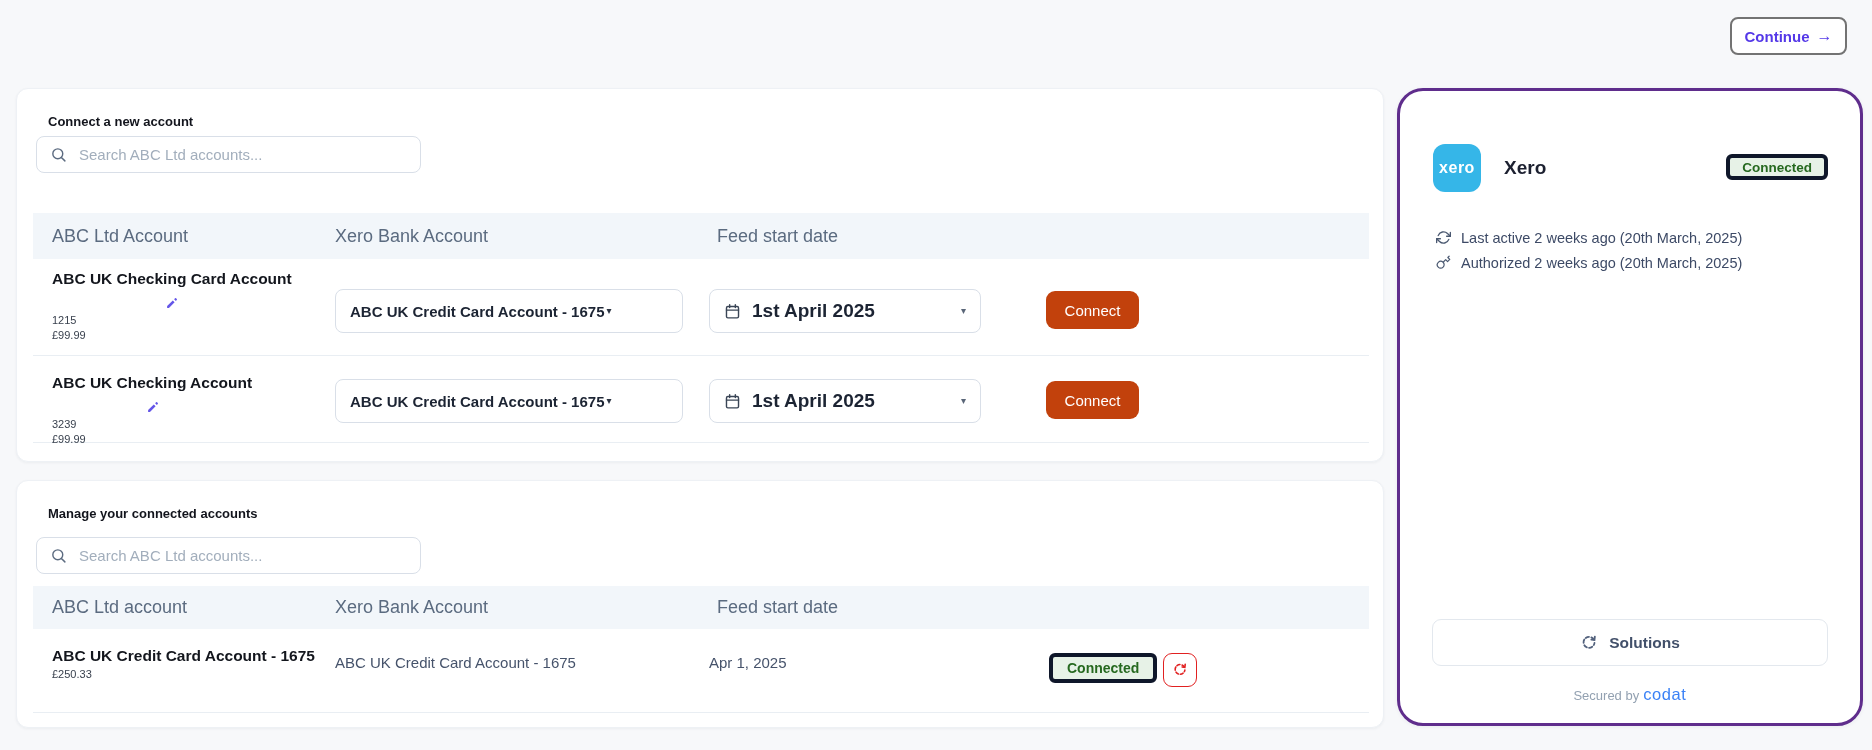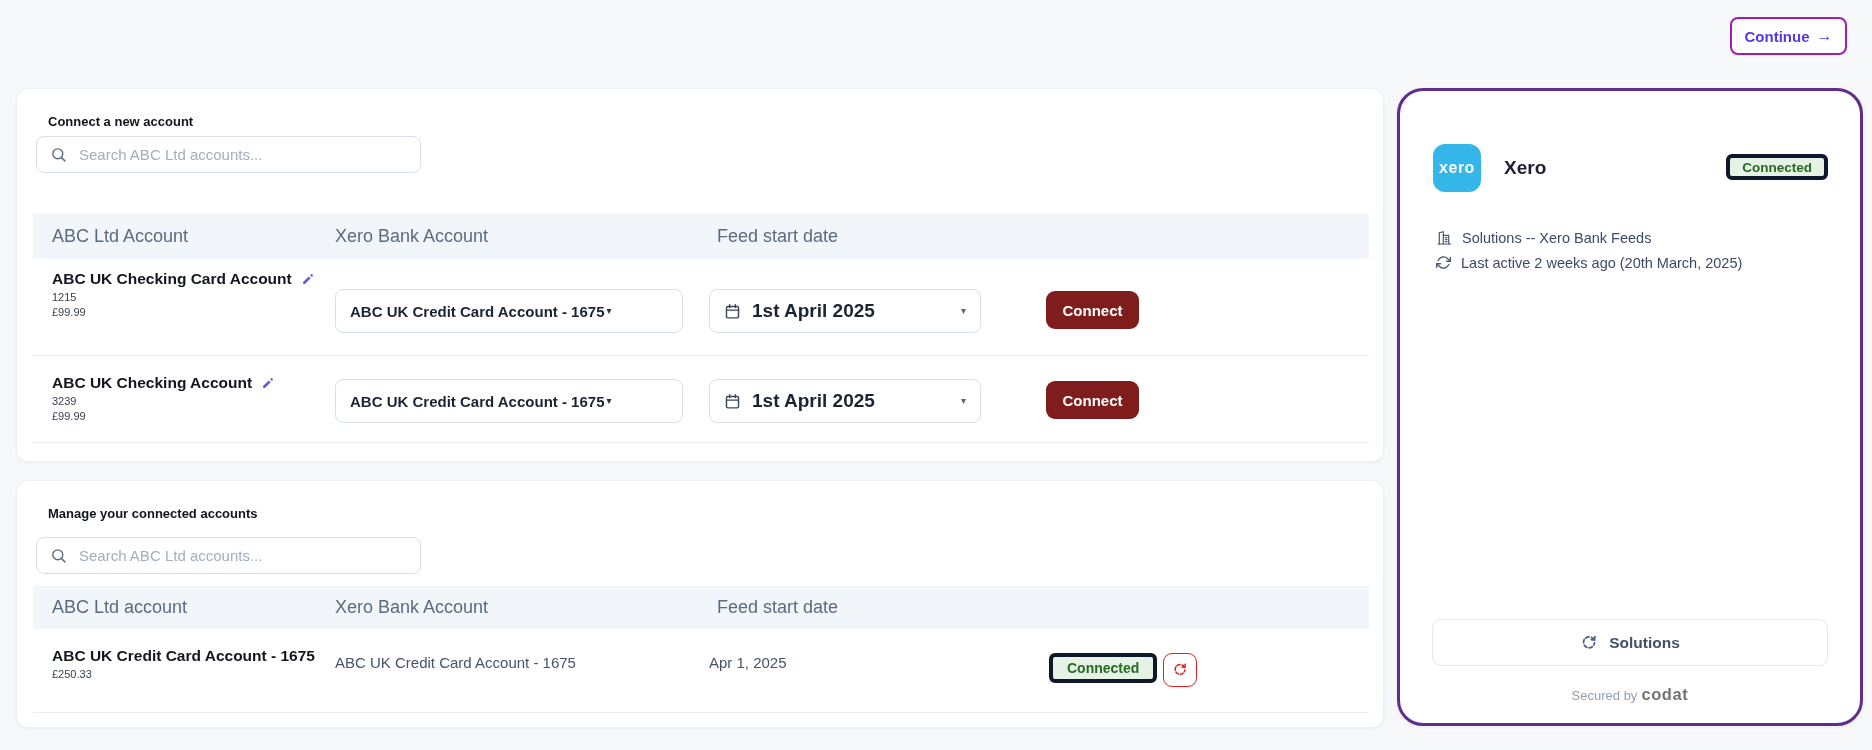--- a/index.html
+++ b/index.html
@@ -1,21 +1,21 @@
 <!DOCTYPE html>
 <html><head>
 <meta charset="utf-8">
 <style>
   html,body{margin:0;padding:0;}
   body{background:#f7f8fa;font-family:"Liberation Sans","DejaVu Sans",sans-serif;}
   .screen{position:relative;width:1872px;height:750px;background:#f7f8fa;overflow:hidden;}
 
   
   .page-title{position:absolute;left:19px;top:14px;margin:0;font-size:24px;font-weight:800;color:#101218;letter-spacing:.2px;}
-  .continue-btn{position:absolute;left:1730px;top:17px;width:117px;height:38px;background:#fff;border:2px solid #a21caf;border-radius:8px;color:#5438e8;font-weight:700;font-size:15px;display:flex;align-items:center;justify-content:center;gap:7px;cursor:pointer;font-family:inherit;box-sizing:border-box;}
+  .continue-btn{position:absolute;left:1730px;top:17px;width:117px;height:38px;background:#fff;border:2px solid #737373;border-radius:8px;color:#5438e8;font-weight:700;font-size:15px;display:flex;align-items:center;justify-content:center;gap:7px;cursor:pointer;font-family:inherit;box-sizing:border-box;}
   .continue-btn .arrow{font-size:16px;line-height:1;}
 
   
   .card{position:absolute;background:#fff;border:1px solid #eef1f5;border-radius:12px;box-shadow:0 1px 3px rgba(20,30,60,.05);box-sizing:border-box;}
   .connect-card{left:16px;top:88px;width:1368px;height:374px;}
   .connected-card{left:16px;top:480px;width:1368px;height:248px;}
   .card-title{position:absolute;left:19px;top:13px;margin:12px;font-size:13px;font-weight:800;color:#12141c;}
 
   .searchbox{position:absolute;left:19px;width:385px;height:37px;border:1px solid #d9dfe8;border-radius:8px;display:flex;align-items:center;background:#fff;box-sizing:border-box;}
   .connect-card .searchbox{top:47px;}
@@ -30,58 +30,58 @@
   .thead .col{position:absolute;top:0;bottom:0;display:flex;align-items:center;font-size:18px;color:#5b6b80;}
   .col.c1{left:19px;} .col.c2{left:302px;} .col.c3{left:676px;margin-left:8px;}
 
   .trow,.crow{position:absolute;left:16px;width:1336px;border-bottom:1px solid #e9eef3;box-sizing:border-box;}
   .row1{top:170px;height:97px;}
   .row2{top:267px;height:87px;}
   .crow{top:148px;height:84px;}
 
   .namecell{position:absolute;left:19px;}
   .row1 .namecell{top:11px;} .row2 .namecell{top:18px;} .crow .namecell{top:18px;}
-  .acct-name-line{display:flex;align-items:center;gap:8px;}
+  .acct-name-line{display:flex;align-items:center;gap:8px;flex-direction:column;}
   .acct-name{font-size:15.5px;font-weight:800;color:#13161d;}
   .edit-icon{color:#6456e8;cursor:pointer;}
   .acct-sub{font-size:11px;color:#39414e;margin-top:3px;}
 
   .select{position:absolute;left:302px;width:348px;height:44px;border:1px solid #d9dfe8;border-radius:8px;background:#fff;display:flex;align-items:center;padding:0 14px;box-sizing:border-box;cursor:pointer;}
   .row1 .select{top:30px;} .row2 .select{top:23px;}
   .select .val{font-size:15px;font-weight:600;color:#1c2433;}
   .caret{font-size:10px;color:#2a3342;margin-left:2px;line-height:1;}
 
   .datepicker{position:absolute;left:676px;width:272px;height:44px;border:1px solid #d9dfe8;border-radius:8px;background:#fff;display:flex;align-items:center;gap:11px;padding:0 14px;box-sizing:border-box;cursor:pointer;}
   .row1 .datepicker{top:30px;} .row2 .datepicker{top:23px;}
   .datepicker svg{color:#3a4556;flex:0 0 auto;}
   .datepicker .val{font-size:19px;font-weight:600;color:#1c2433;}
   .datepicker .caret{margin-left:auto;color:#5a6678;}
 
-  .connect-btn{position:absolute;left:1013px;width:93px;height:38px;border:none;border-radius:9px;background:#7f1d1d;color:#fff;font-family:inherit;font-size:15px;font-weight:700;cursor:pointer;}
+  .connect-btn{position:absolute;left:1013px;width:93px;height:38px;border:none;border-radius:9px;background:#c2410c;color:#fff;font-family:inherit;font-size:15px;font-weight:400;cursor:pointer;}
   .row1 .connect-btn{top:32px;} .row2 .connect-btn{top:25px;}
 
   .cell-text{position:absolute;top:25px;font-size:15px;color:#46536b;}
   .bank-text{left:302px;} .date-text{left:676px;}
 
   .badge{display:inline-flex;align-items:center;background:#e7f2e7;border:4px solid #0f172a;border-radius:6px;color:#26691f;font-weight:700;}
   .row-badge{position:absolute;left:1016px;top:24px;height:30px;padding:0 14px;font-size:14px;box-sizing:border-box;}
   .mini-disconnect{position:absolute;left:1130px;top:24px;width:34px;height:34px;background:#fff;border:1.5px solid #e12121;border-radius:9px;color:#e12121;display:flex;align-items:center;justify-content:center;cursor:pointer;box-sizing:border-box;}
 
   
   .panel{position:absolute;left:1397px;top:88px;width:466px;height:638px;background:#fff;border:3px solid #5f2d8c;border-radius:26px;box-sizing:border-box;box-shadow:0 1px 4px rgba(20,30,60,.06);}
   .xero-logo{position:absolute;left:33px;top:53px;width:48px;height:48px;border-radius:12px;background:#35b6e8;display:flex;align-items:center;justify-content:center;color:#fff;font-size:16px;font-weight:700;letter-spacing:.5px;}
   .panel-title{position:absolute;left:104px;top:66px;font-size:19px;font-weight:800;color:#1c2030;}
   .panel-badge{position:absolute;right:32px;top:63px;height:26px;padding:0 12px;font-size:13.5px;box-sizing:border-box;}
   .details{position:absolute;left:36px;top:134px;margin:0;padding:0;list-style:none;}
   .details li{display:flex;align-items:center;gap:10px;height:25px;font-size:14.5px;color:#3d4a66;}
   .details svg{color:#4a5870;flex:0 0 auto;}
   .disconnect-btn{position:absolute;left:32px;right:32px;top:528px;height:47px;background:#fff;border:1px solid #e3e8ee;border-radius:9px;display:flex;align-items:center;justify-content:center;gap:11px;font-family:inherit;font-size:15.5px;font-weight:700;color:#42506a;cursor:pointer;box-sizing:border-box;}
   .disconnect-btn svg{color:#52617c;}
   .secured{position:absolute;left:0;right:0;top:594px;text-align:center;font-size:13px;color:#93a1b1;}
-  .codat{font-size:16.5px;font-weight:700;color:#737373;letter-spacing:.6px;margin-left:4px;text-align:right;}
+  .codat{font-size:16.5px;font-weight:400;color:#3b82f6;letter-spacing:.6px;margin-left:4px;text-align:right;}
 </style>
 </head>
 <body>
 
 <div class="screen">
 
   <button class="continue-btn">
     <span>Continue</span>
     <span class="arrow">→</span>
   </button>
@@ -198,35 +198,32 @@
 
   <aside class="panel">
     <div class="xero-logo">
       <span>xero</span>
     </div>
     <div class="panel-title">Xero</div>
     <span class="badge panel-badge">Connected</span>
 
     <ul class="details">
       <li>
-        <svg width="16" height="16" viewBox="0 0 24 24" fill="none" stroke="currentColor" stroke-width="1.8" stroke-linecap="round">
-            <path d="M5 21V4l6-1.5V21"></path>
-            <path d="M11 8h8v13"></path>
-            <path d="M3 21h19"></path>
-            <path d="M14 11.5h2.5M14 14.5h2.5M14 17.5h2.5"></path>
-          </svg>
-        <span>Solutions -- Xero Bank Feeds</span>
-      </li>
-      <li>
         <svg width="15" height="15" viewBox="0 0 24 24" fill="none" stroke="currentColor" stroke-width="2.2" stroke-linecap="round" stroke-linejoin="round">
             <polyline points="23 4 23 10 17 10"></polyline>
             <polyline points="1 20 1 14 7 14"></polyline>
             <path d="M3.51 9a9 9 0 0 1 14.85-3.36L23 10M1 14l4.64 4.36A9 9 0 0 0 20.49 15"></path>
           </svg>
         <span>Last active 2 weeks ago (20th March, 2025)</span>
+      </li>
+      <li>
+        <svg width="15" height="15" viewBox="0 0 24 24" fill="none" stroke="currentColor" stroke-width="1.9" stroke-linecap="round" stroke-linejoin="round">
+            <path d="M21 2l-2 2m-7.61 7.61a5.5 5.5 0 1 1-7.778 7.778 5.5 5.5 0 0 1 7.777-7.777zm0 0L15.5 7.5m0 0l3 3L22 7l-3-3"></path>
+          </svg>
+        <span>Authorized 2 weeks ago (20th March, 2025)</span>
       </li>
     </ul>
 
     <button class="disconnect-btn">
       <svg width="18" height="18" viewBox="0 0 24 24" fill="none" stroke="currentColor" stroke-width="2.4" stroke-linecap="round">
           <path d="M18.4 7.5A7.3 7.3 0 1 0 19.3 12" stroke-dasharray="4.5 3"></path>
           <polyline points="19.8 3.6 19.3 7.9 15.1 7.4"></polyline>
         </svg>
       <span>Solutions</span>
     </button>

